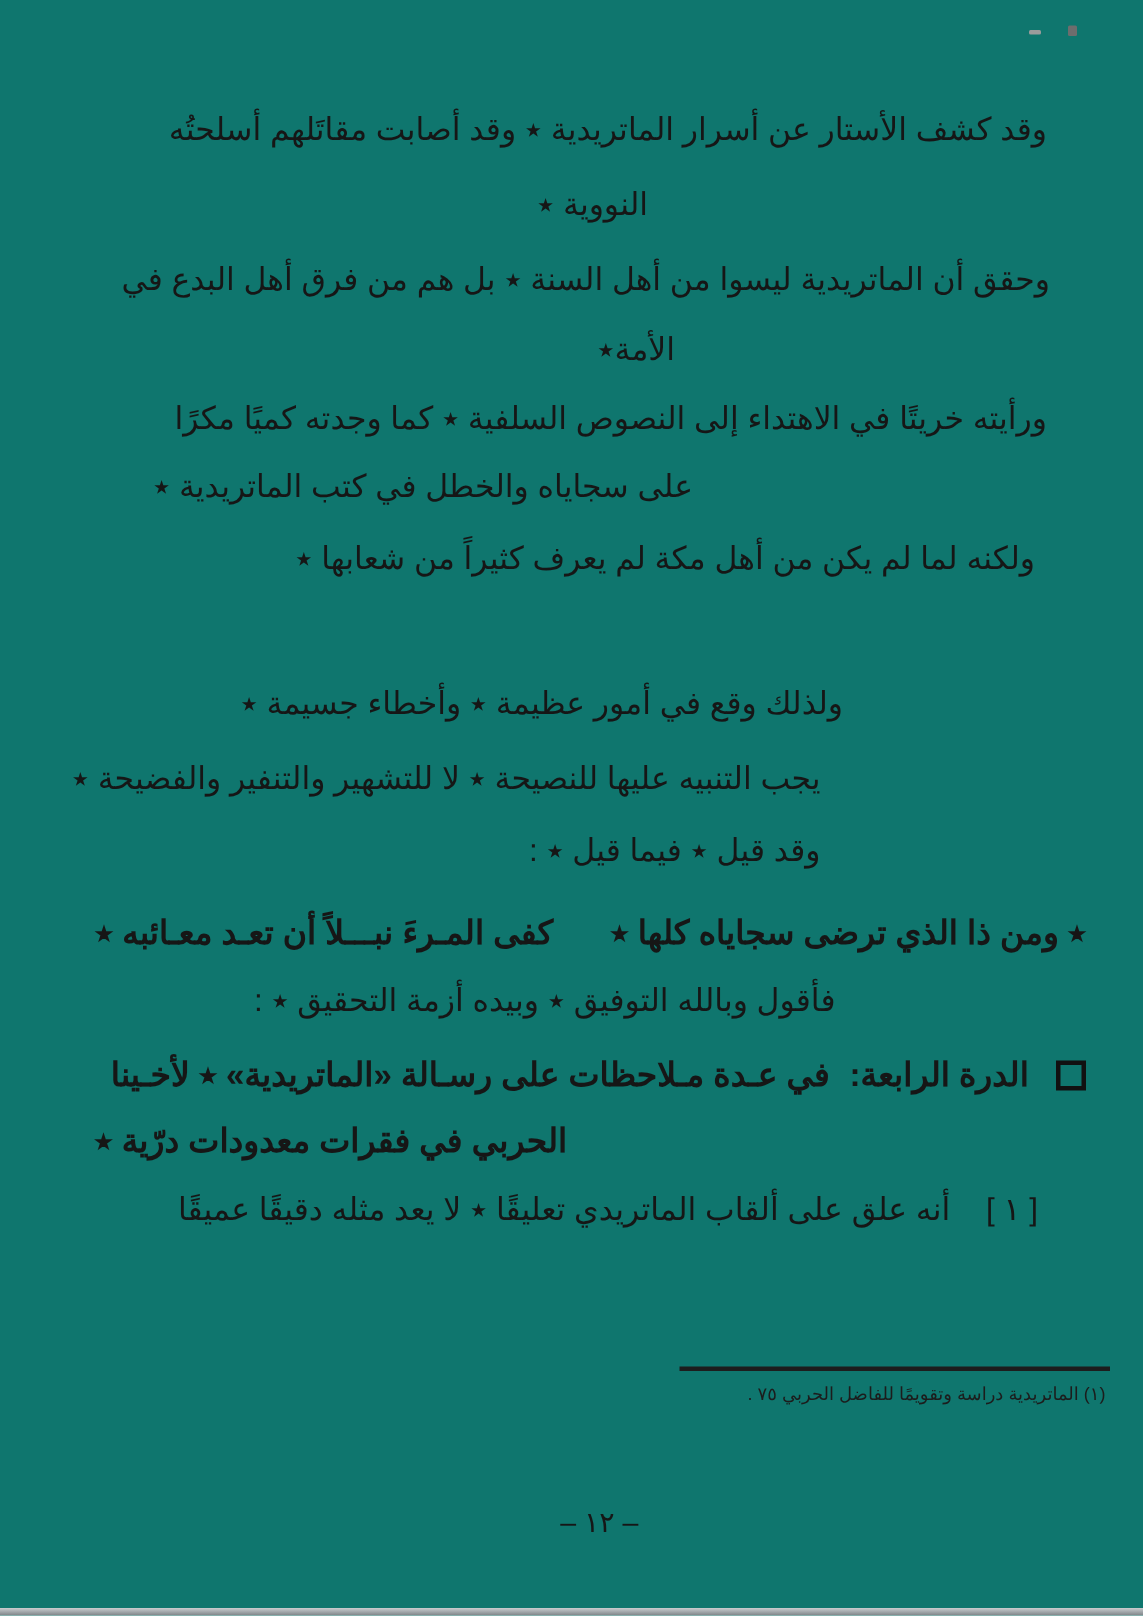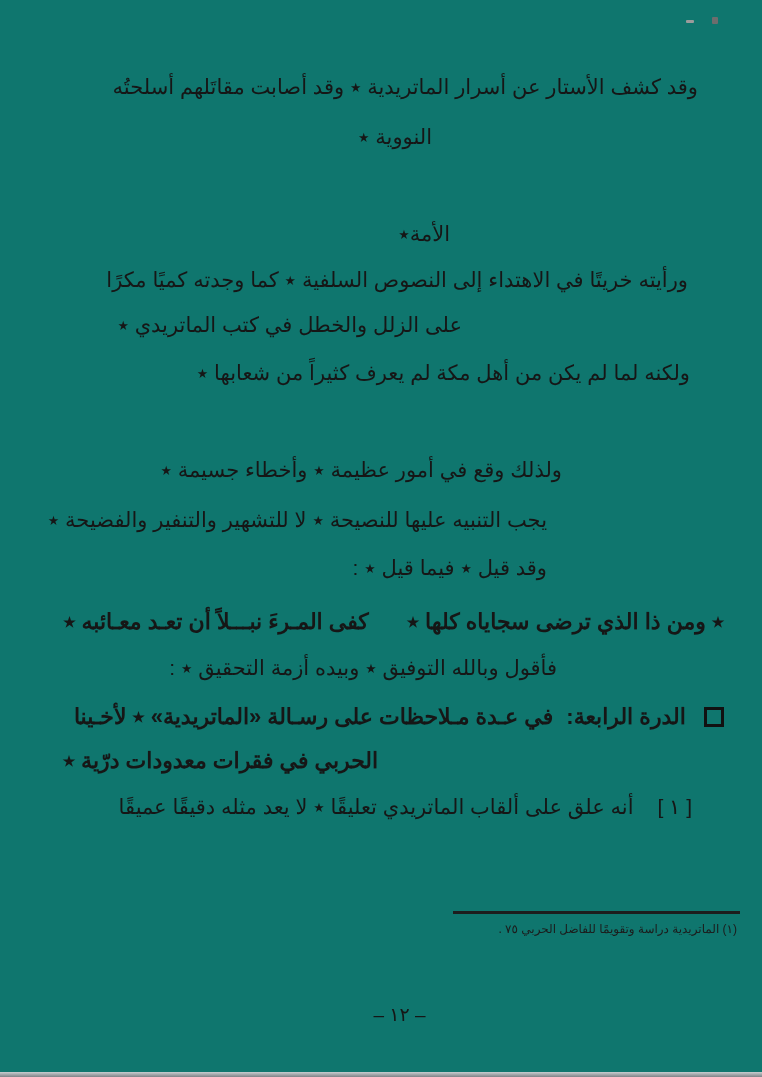--- a/index.html
+++ b/index.html
@@ -19,21 +19,21 @@
     font-size:21px;
     line-height:30px;
     color:#161616;
   }
   .bold{font-weight:700;font-size:22px;}
   
   .l1 {top:72px;  right:64px;}
   .l2 {top:122px; right:330px;}
   .l3 {top:172px; right:62px;}
   .l4 {top:219px; right:312px;}
-  .l5 {top:265px; right:74px;}
+  .l5 {top:265px; right:64px;}
   .l6 {top:310px; right:300px;}
   .l7 {top:358px; right:72px;}
   .l8 {top:407px; right:145px;}
   .l9 {top:455px; right:200px;}
   .l10{top:505px; right:215px;}
   .l11{top:553px; right:215px;}
   .l12{top:607px; right:38px;}
   .l13{top:653px; right:205px;}
   .l14{top:702px; right:38px;}
   .l15{top:746px; left:63px;}
@@ -87,23 +87,24 @@
 </head>
 <body>
 
 <div class="page">
 
   <div class="speck s1"></div>
   <div class="speck s2"></div>
 
   <div class="line l1">وقد كشف الأستار عن أسرار الماتريدية ٭ وقد أصابت مقاتَلهم أسلحتُه</div>
   <div class="line l2">النووية ٭</div>
+  <div class="line l3">وحقق أن الماتريدية ليسوا من أهل السنة ٭ بل هم من فرق أهل البدع في</div>
   <div class="line l4">الأمة٭</div>
   <div class="line l5">ورأيته خريتًا في الاهتداء إلى النصوص السلفية ٭ كما وجدته كميًا مكرًا</div>
-  <div class="line l6">على الزلل والخطل في كتب الماتريدي ٭</div>
+  <div class="line l6">على سجاياه والخطل في كتب الماتريدية ٭</div>
   <div class="line l7">ولكنه لما لم يكن من أهل مكة لم يعرف كثيراً من شعابها ٭</div>
   <div class="line l9">ولذلك وقع في أمور عظيمة ٭ وأخطاء جسيمة ٭</div>
   <div class="line l10">يجب التنبيه عليها للنصيحة ٭ لا للتشهير والتنفير والفضيحة ٭</div>
   <div class="line l11">وقد قيل ٭ فيما قيل ٭ :</div>
 
   <div class="line l12 bold">
     <span>٭ ومن ذا الذي ترضى سجاياه كلها ٭</span>
     <span class="vgap"></span>
     <span>كفى المـرءَ نبـــلاً أن تعـد معـائبه ٭</span>
   </div>

